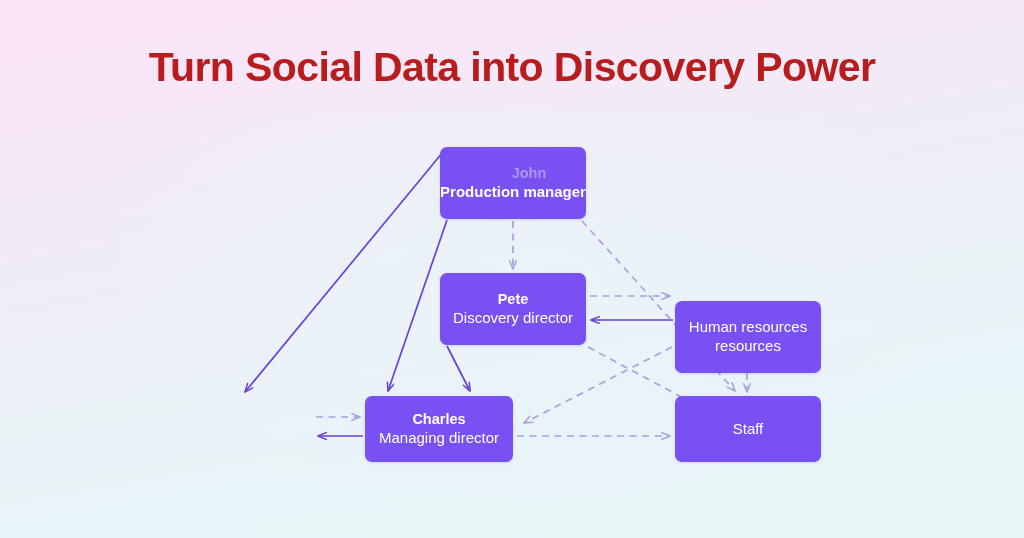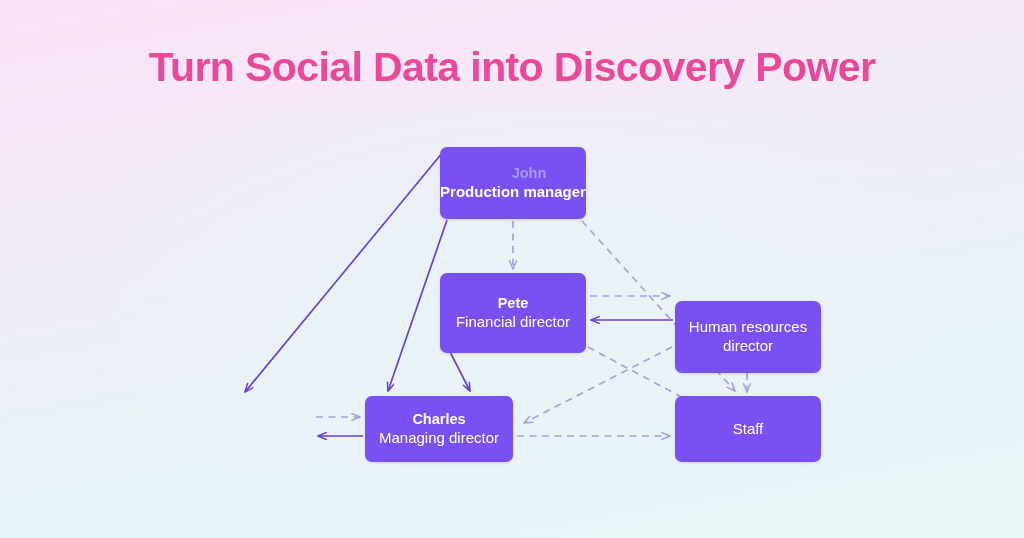--- a/index.html
+++ b/index.html
@@ -39,21 +39,21 @@
 
   #page-title {
     position: absolute;
     left: 0;
     top: 44px;
     width: 1024px;
     text-align: center;
     font-size: 41px;
     font-weight: bold;
     letter-spacing: -0.6px;
-    color: #ec4899;
+    color: #b91c1c;
     white-space: nowrap;
   }
 
   
   #diagram {
     position: absolute;
     left: 0;
     top: 0;
     width: 1024px;
     height: 538px;
@@ -95,21 +95,21 @@
     font-size: 15px;
     font-weight: normal;
     color: #ffffff;
   }
   .node .rl.strong {
     font-weight: bold;
   }
 
   
   #node-john   { left: 440px; top: 147px; width: 146px; height: 72px; }
-  #node-pete   { left: 440px; top: 273px; width: 146px; height: 80px; }
+  #node-pete   { left: 440px; top: 273px; width: 146px; height: 72px; }
   #node-hr     { left: 675px; top: 273px; width: 146px; height: 72px; margin-top: 28px; }
   #node-mgmt   { left: 165px; top: 396px; width: 148px; height: 66px; }
   #node-charles{ left: 365px; top: 396px; width: 148px; height: 66px; }
   #node-staff  { left: 675px; top: 396px; width: 146px; height: 66px; }
 </style>
 </head>
 <body>
 
 <div class="bg-wash"></div>
 
@@ -147,26 +147,26 @@
     </g>
   </svg>
 
   <div class="node" id="node-john">
     <span class="nm muted">John</span>
     <span class="rl strong">Production manager</span>
   </div>
 
   <div class="node" id="node-pete">
     <span class="nm">Pete</span>
-    <span class="rl">Financial director</span>
+    <span class="rl">Discovery director</span>
   </div>
 
   <div class="node" id="node-hr">
     <span class="rl">Human resources</span>
-    <span class="rl">director</span>
+    <span class="rl">resources</span>
   </div>
 
 
   <div class="node" id="node-charles">
     <span class="nm">Charles</span>
     <span class="rl">Managing director</span>
   </div>
 
   <div class="node" id="node-staff">
     <span class="rl">Staff</span>

